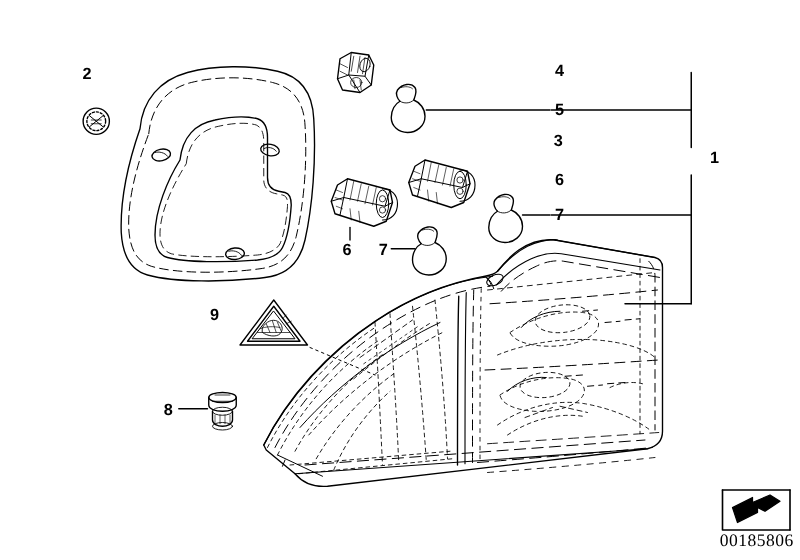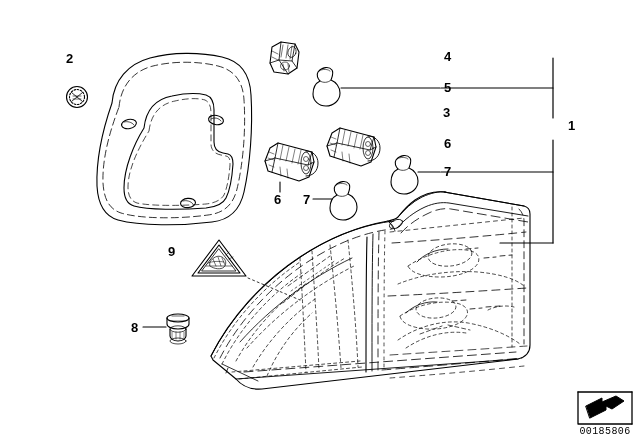--- a/index.html
+++ b/index.html
@@ -29,23 +29,23 @@
     font-weight: bold;
     color: #000000;
     line-height: 1;
     white-space: nowrap;
   }
   .stamp-number {
     position: absolute;
     left: 575px;
     top: 426px;
     width: 60px;
-    text-align: center;
-    font-family: Liberation Mono, monospace;
-    font-size: 10px;
+    text-align: right;
+    font-family: Liberation Serif, serif;
+    font-size: 14px;
     letter-spacing: 0.4px;
     color: #000000;
   }
 </style>
 </head>
 <body>
 
 <div id="page">
 
   <svg id="diagram-svg" viewBox="0 0 640 448">

